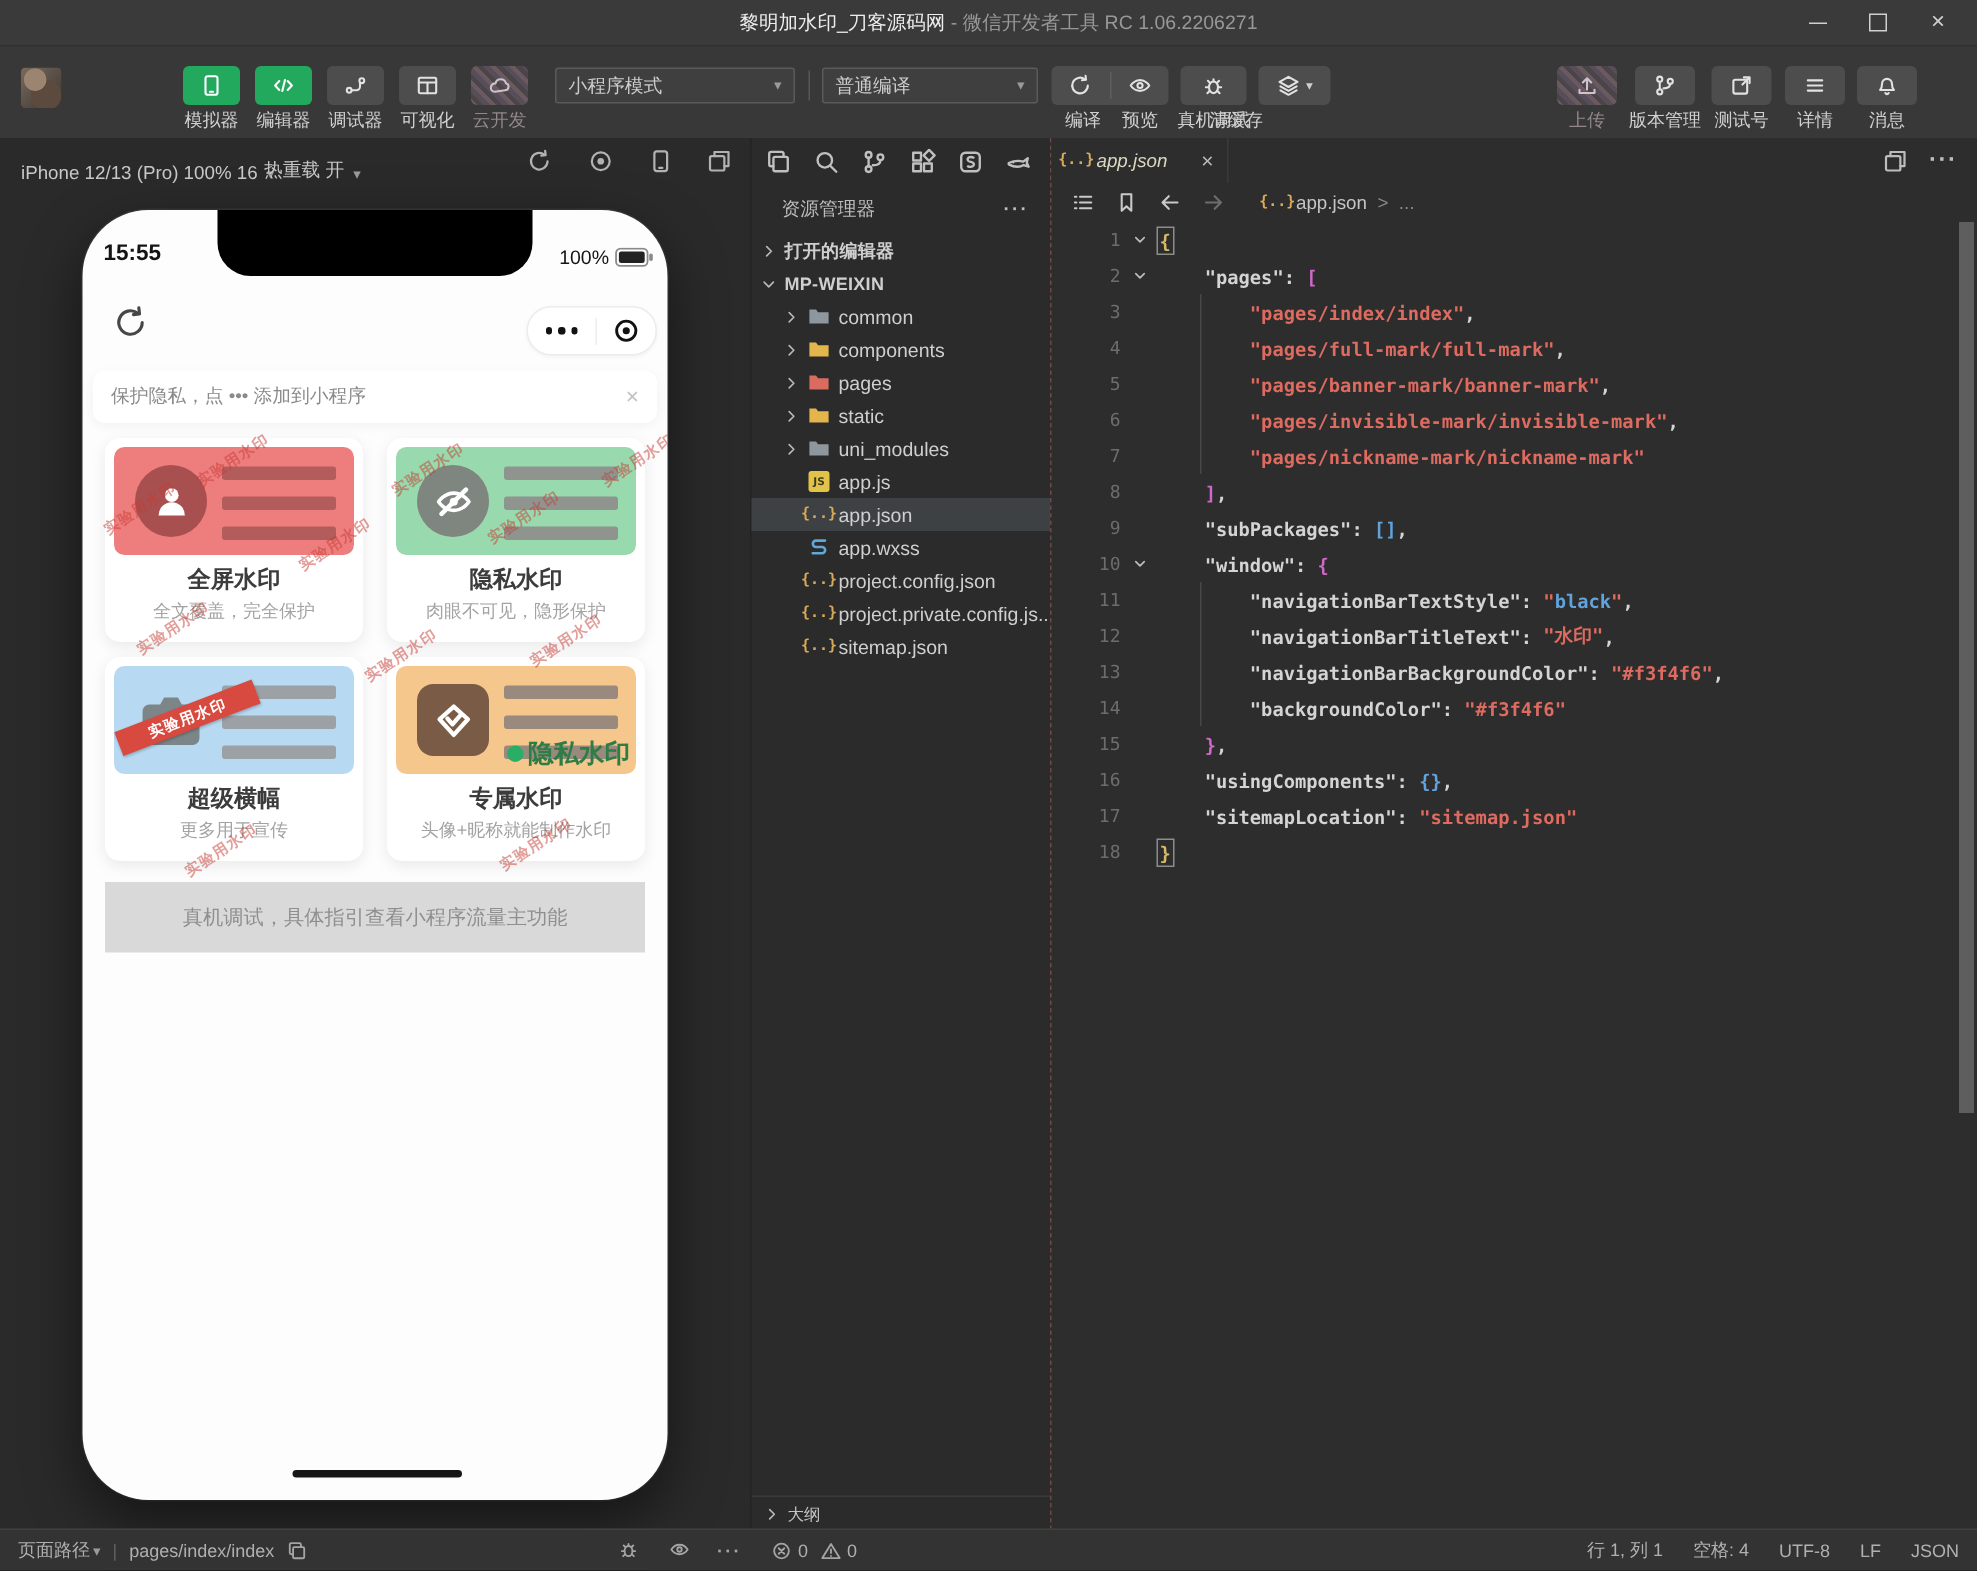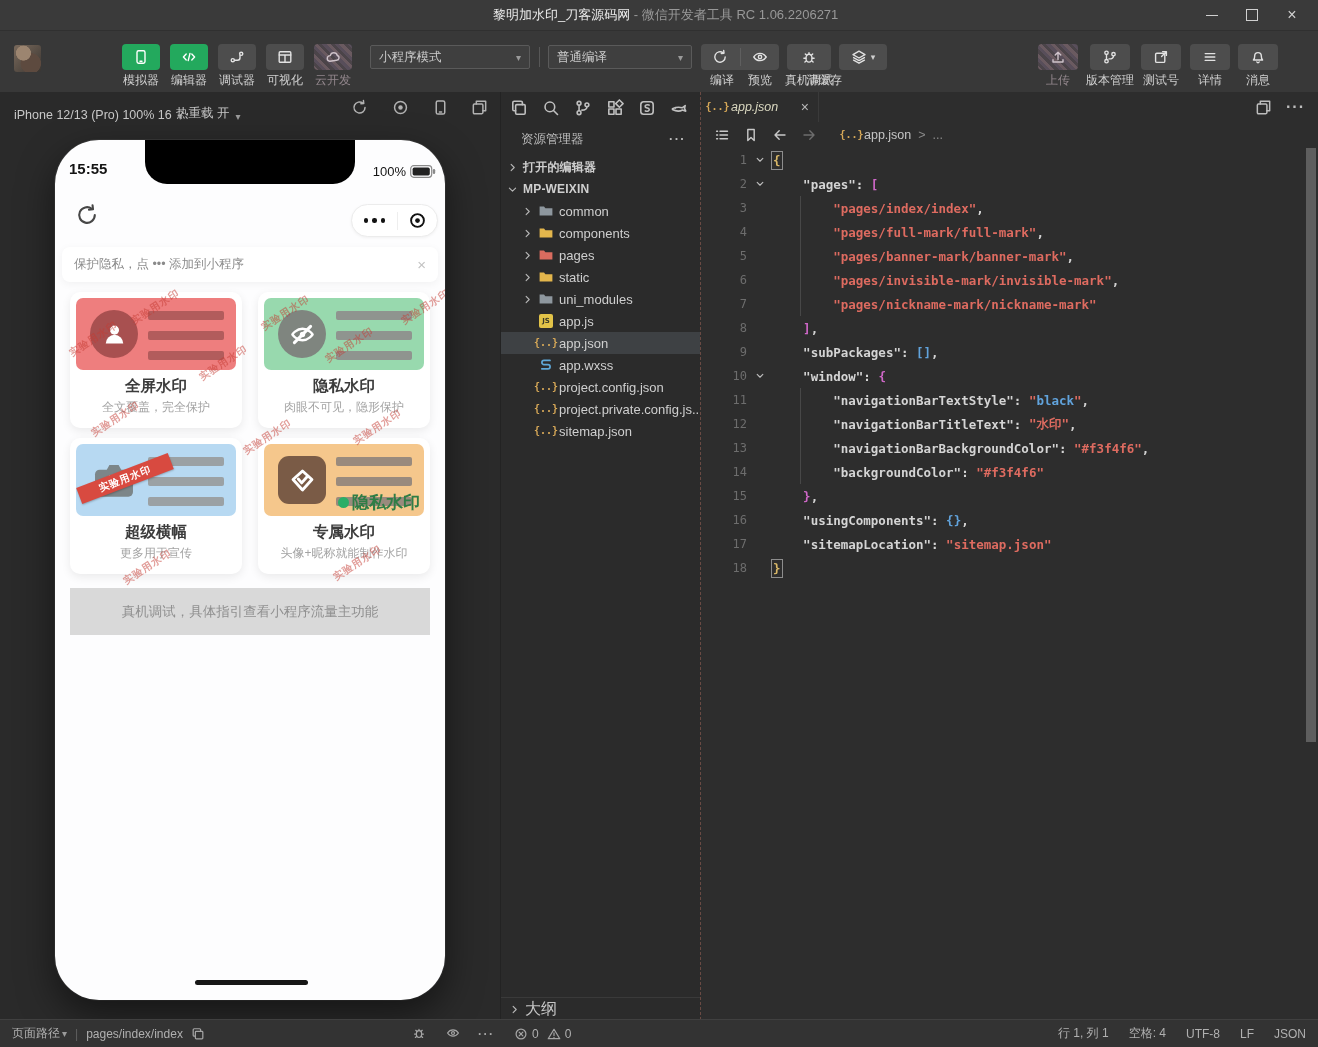--- a/index.html
+++ b/index.html
@@ -86,21 +86,21 @@
   .exp-ic{width:18px;height:18px;color:#c0c0c0}
   #exp-header{position:absolute;top:36px;left:0;right:0;height:22px;padding:0 14px 0 20px;display:flex;align-items:center;font-size:12.5px;color:#bdbdbd;box-sizing:border-box}
   #exp-more{margin-left:auto;letter-spacing:1.5px;color:#bdbdbd;font-weight:700}
   #tree{position:absolute;top:64px;left:0;right:0}
   .trow{height:22px;display:flex;align-items:center;gap:5px;font-size:13px;color:#cfcfcf;padding-left:6px;white-space:nowrap;overflow:hidden}
   .trow.child{padding-left:21px}
   .trow.sel{background:#3e4144}
   .trow.section{font-weight:700;font-size:12px;letter-spacing:.2px}
   .tarrow{width:11px;height:11px;color:#b8b8b8;flex:none}
   .ticon{width:16px;height:16px;flex:none;display:flex;align-items:center;justify-content:center}
-  #outline-row{position:absolute;bottom:0;left:0;right:0;height:22px;border-top:1px solid #3a3a3a;display:flex;align-items:center;gap:5px;padding-left:8px;font-size:16px;color:#c5c5c5}
+  #outline-row{position:absolute;bottom:0;left:0;right:0;height:22px;border-top:1px solid #3a3a3a;display:flex;align-items:center;gap:5px;padding-left:8px;font-size:11px;color:#c5c5c5}
   #outline-row .js-ic{width:11px;height:11px;color:#b8b8b8}
 
   
   #editor{position:absolute;left:700px;top:92px;width:618px;height:928px;background:#2d2d2d;border-left:1px dashed #6a4a43;box-sizing:border-box}
   #tabbar{position:absolute;top:0;left:0;right:0;height:30px;display:flex;align-items:center}
   #tab{width:118px;height:30px;display:flex;align-items:center;padding:0 9px;gap:6px;border-right:1px solid #3a3a3a;background:#2d2d2d;box-sizing:border-box}
   #tab .ficon{width:15px;height:15px;display:inline-flex;align-items:center;justify-content:center}
   #tab-label{font-size:12.5px;font-style:italic;color:#dad8c0}
   #tab-close{margin-left:auto;color:#b9b9b9;font-size:14px}
   #tb-right{margin-left:auto;display:flex;gap:15px;align-items:center;padding-right:14px;color:#bdbdbd}

